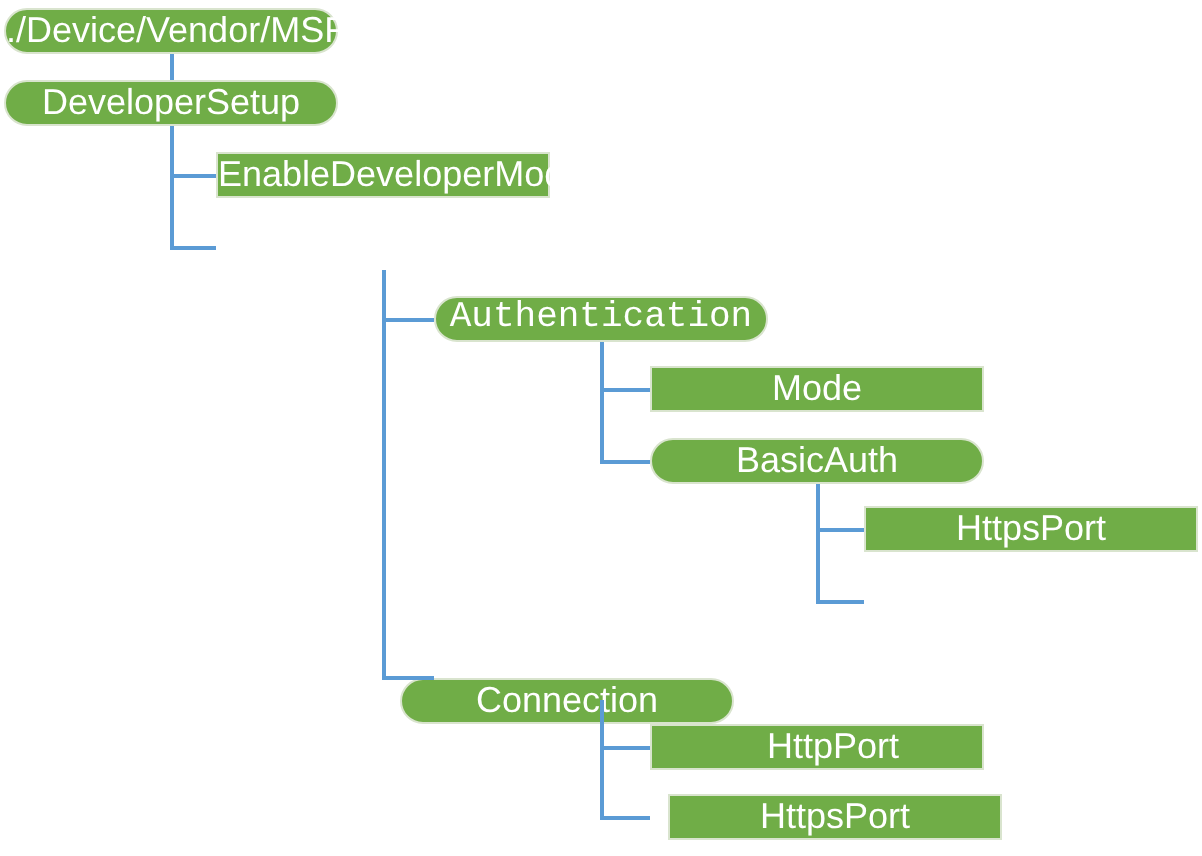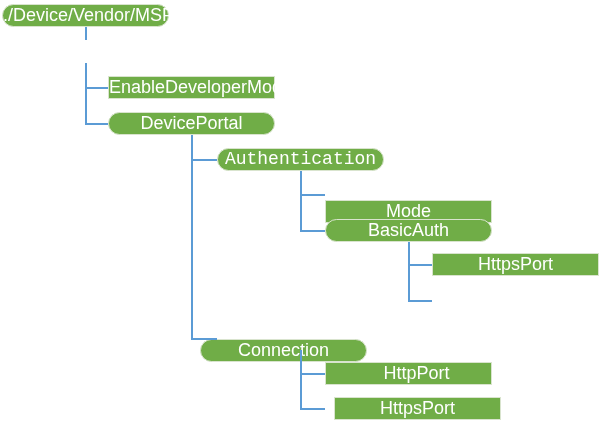--- a/index.html
+++ b/index.html
@@ -37,24 +37,24 @@
   .seg {
     position: absolute;
     background: var(--connector, #5B9BD5);
   }
 </style>
 </head>
 <body>
 
 <div id="canvas" style="--node-fill: #70AD47; --node-text: #FFFFFF; --node-border: #D9E4CE; --connector: #5B9BD5; background: rgb(255, 255, 255);">
     <div class="node rounded" style="left: 2px; top: 4px;">./Device/Vendor/MSFT</div>
+    <div class="node rounded" style="left: 2px; top: 40px;">DeveloperSetup</div>
     <div class="node rect" style="left: 108px; top: 76px;">EnableDeveloperMode</div>
-    <div class="node rounded" style="left: 108px; top: 112px;">DevicePortal</div>
     <div class="node rounded" style="left: 217px; top: 148px; font-family: Liberation Mono, monospace;">Authentication</div>
-    <div class="node rect" style="left: 325px; top: 200px;">Mode</div>
+    <div class="node rect" style="left: 325px; top: 183px;">Mode</div>
     <div class="node rounded" style="left: 325px; top: 219px;">BasicAuth</div>
     <div class="node rect" style="left: 432px; top: 253px;">HttpsPort</div>
     <div class="node rounded" style="left: 200px; top: 327px; margin-top: 12px;">Connection</div>
     <div class="node rect" style="left: 325px; top: 362px; padding-left: 16px;">HttpPort</div>
     <div class="node rect" style="left: 334px; top: 397px;">HttpsPort</div>
     <div class="seg" style="left: 84.5px; top: 27px; width: 2px; height: 13px;"></div>
     <div class="seg" style="left: 84.5px; top: 63px; width: 2px; height: 61.5px;"></div>
     <div class="seg" style="left: 84.5px; top: 86.5px; width: 23.5px; height: 2px;"></div>
     <div class="seg" style="left: 84.5px; top: 122.5px; width: 23.5px; height: 2px;"></div>
     <div class="seg" style="left: 190.5px; top: 135px; width: 2px; height: 204.5px;"></div>

